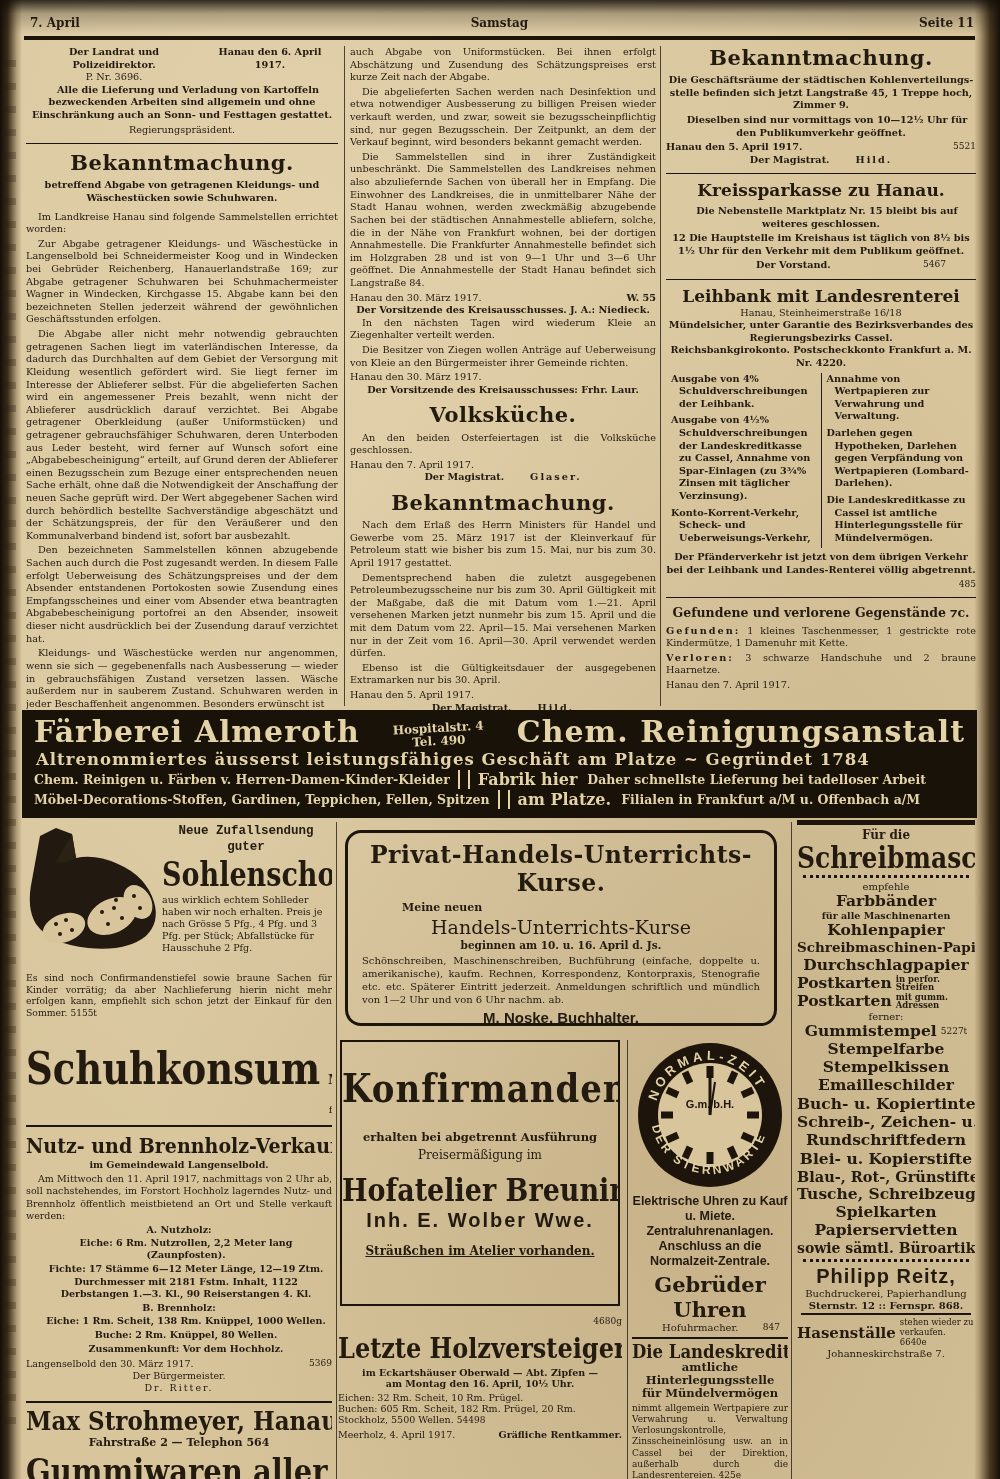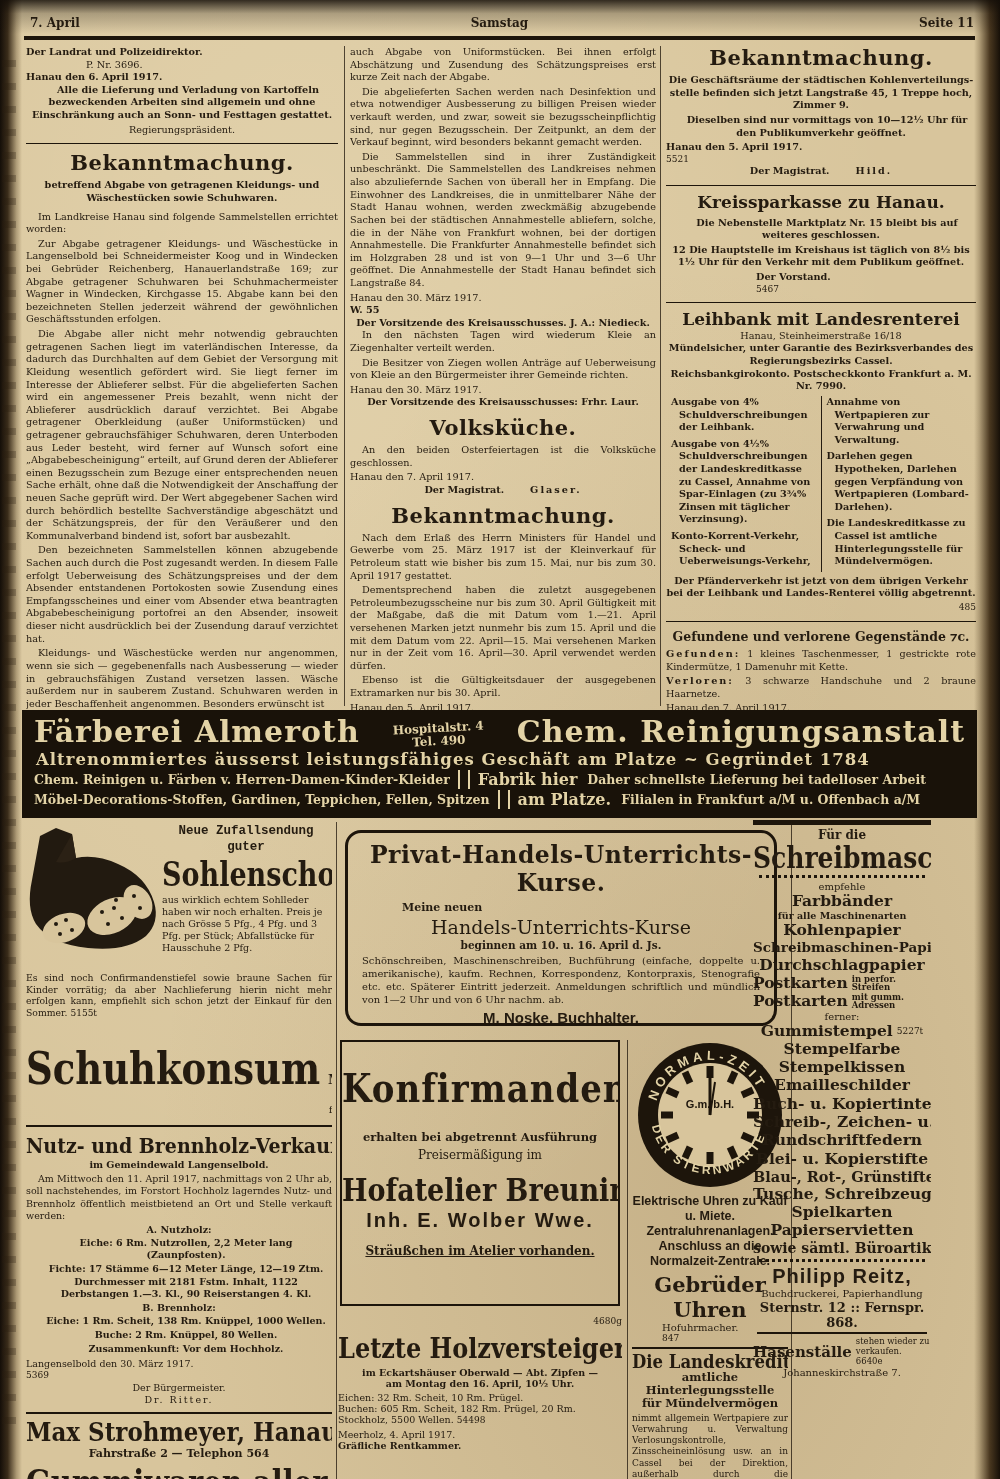--- a/index.html
+++ b/index.html
@@ -26,21 +26,21 @@
   .para{text-indent:12px;margin:0 0 2px 0;}
   .noindent{text-indent:0;}
   .center{text-align:center;text-indent:0;}
   .right{text-align:right;}
   .bold{font-weight:bold;text-align:center;}
   .h-big{font-weight:bold;text-align:center;font-size:21px;line-height:1.1;margin:7px 0 5px;letter-spacing:.5px;}
   .h-mid{font-weight:bold;text-align:center;font-size:17px;line-height:1.15;margin:6px 0 4px;}
   .subt{font-weight:bold;text-align:center;font-size:9.7px;margin:0 0 6px;}
   .sep{border:none;border-top:1.6px solid #1d150b;margin:7px 0;}
   .sep2{border:none;border-top:2.4px solid #1d150b;margin:6px 0;}
-  .split{display:flex;justify-content:space-between;align-items:flex-start;flex-direction:column;}
+  .split{display:flex;justify-content:space-between;align-items:flex-start;}
   .sig-row{display:flex;justify-content:center;gap:26px;font-weight:bold;}
   .spaced{letter-spacing:2px;}
   
   .twocol{display:flex;margin-top:3px;}
   .twocol>div{width:50%;padding:0 5px;}
   .twocol>div+div{border-left:1px solid #241b10;}
   .twocol p{margin:0 0 4px;text-indent:-8px;padding-left:8px;font-weight:bold;text-align:left;}
   
   .banner{position:absolute;left:24px;top:712px;width:951px;height:104px;background:#191209;color:#e3d3a6;
     box-shadow:0 0 0 2px #191209;overflow:hidden;font-weight:bold;}
@@ -78,32 +78,32 @@
   .holz{position:absolute;left:338px;top:1316px;width:284px;height:163px;overflow:hidden;font-size:9.5px;text-align:left;}
   .holz .t{font-weight:bold;font-size:24px;text-align:center;transform:scaleY(1.15);margin:8px 0 4px;white-space:nowrap;}
   
   .clockcol{position:absolute;left:632px;top:1040px;width:156px;height:439px;text-align:center;overflow:hidden;}
   .clockcol .l{font-weight:bold;font-size:12.5px;line-height:1.2;font-family:"Liberation Sans",sans-serif;}
   .clockcol .rabe{font-weight:bold;font-size:21px;margin-top:3px;}
   .lkk .t{font-weight:bold;font-size:16.5px;transform:scaleY(1.1);white-space:nowrap;}
   .lkk .s{font-weight:bold;font-size:11.5px;line-height:1.15;}
   .lkk .b{font-size:9px;text-align:justify;line-height:1.25;margin-top:2px;}
   
-  .rightad{position:absolute;left:753px;top:820px;width:178px;height:659px;overflow:hidden;text-align:center;}
+  .rightad{position:absolute;left:797px;top:820px;width:178px;height:659px;overflow:hidden;text-align:center;}
   .rightad .bar{height:5px;background:#1d150b;margin-bottom:3px;}
   .rightad .pre{font-weight:bold;font-size:12px;}
   .rightad .t{font-weight:bold;font-size:25px;transform:scaleY(1.2);white-space:nowrap;margin:1px 0 3px;}
   .dots{border:none;border-top:3px dotted #1d150b;margin:3px 6px;}
   .item{font-weight:bold;font-size:15.5px;line-height:1.18;white-space:nowrap;}
   .item.sm{font-weight:bold;font-size:9.5px;}
   .itemrow{display:flex;justify-content:center;align-items:center;gap:4px;}
   .itemrow .side{font-size:8.5px;line-height:1;text-align:left;font-weight:bold;}
   .reitz{font-weight:bold;font-size:20px;font-family:"Liberation Sans",sans-serif;letter-spacing:1px;}
   .reitz-sub{font-size:10px;}
-  .reitz-addr{font-weight:bold;font-size:13px;border-bottom:2px solid #1d150b;padding-bottom:2px;margin:1px 4px 3px;}
+  .reitz-addr{font-weight:bold;font-size:10px;border-bottom:2px solid #1d150b;padding-bottom:2px;margin:1px 4px 3px;}
   .hasen{display:flex;gap:4px;align-items:center;justify-content:center;}
   .hasen .b1{font-weight:bold;font-size:15px;}
   .hasen .b2{font-size:8.5px;text-align:left;line-height:1.15;}
   .brenn .t{font-weight:bold;font-size:19px;text-align:center;transform:scaleY(1.1);white-space:nowrap;margin:2px 0 1px;}
   .stroh .t{font-weight:bold;font-size:23px;text-align:center;transform:scaleY(1.1);white-space:nowrap;margin:4px 0 2px;}
   .gummi{font-weight:bold;font-size:29px;text-align:center;transform:scaleY(1.15);white-space:nowrap;margin:6px 0 2px;}
 </style>
 </head>
 <body>
 
@@ -191,21 +191,21 @@
     <p class="para bold">Die Nebenstelle Marktplatz Nr. 15 bleibt bis auf weiteres geschlossen.</p>
     <p class="para bold noindent">12 Die Hauptstelle im Kreishaus ist täglich von 8½ bis 1½ Uhr für den Verkehr mit dem Publikum geöffnet.</p>
     <div class="split" style="padding:0 30px 0 90px">
       <span class="bold">Der Vorstand.</span>
       <span class="num">5467</span>
     </div>
     <hr class="sep">
     <div class="h-mid" style="margin-bottom:0">Leihbank mit Landesrenterei</div>
     <div class="center">Hanau, Steinheimerstraße 16/18</div>
     <div class="center bold">Mündelsicher, unter Garantie des Bezirksverbandes des Regierungsbezirks Cassel.</div>
-    <div class="center bold">Reichsbankgirokonto.  Postscheckkonto Frankfurt a. M. Nr. 7990.</div>
+    <div class="center bold">Reichsbankgirokonto.  Postscheckkonto Frankfurt a. M. Nr. 4220.</div>
     <div class="twocol">
       <div>
         <p>Ausgabe von 4% Schuldverschreibungen der Leihbank.</p>
         <p>Ausgabe von 4½% Schuldverschreibungen der Landeskreditkasse zu Cassel, Annahme von Spar-Einlagen (zu 3¾% Zinsen mit täglicher Verzinsung).</p>
         <p>Konto-Korrent-Verkehr, Scheck- und Ueberweisungs-Verkehr,</p>
       </div>
       <div>
         <p>Annahme von Wertpapieren zur Verwahrung und Verwaltung.</p>
         <p>Darlehen gegen Hypotheken, Darlehen gegen Verpfändung von Wertpapieren (Lombard-Darlehen).</p>
         <p>Die Landeskreditkasse zu Cassel ist amtliche Hinterlegungsstelle für Mündelvermögen.</p>

